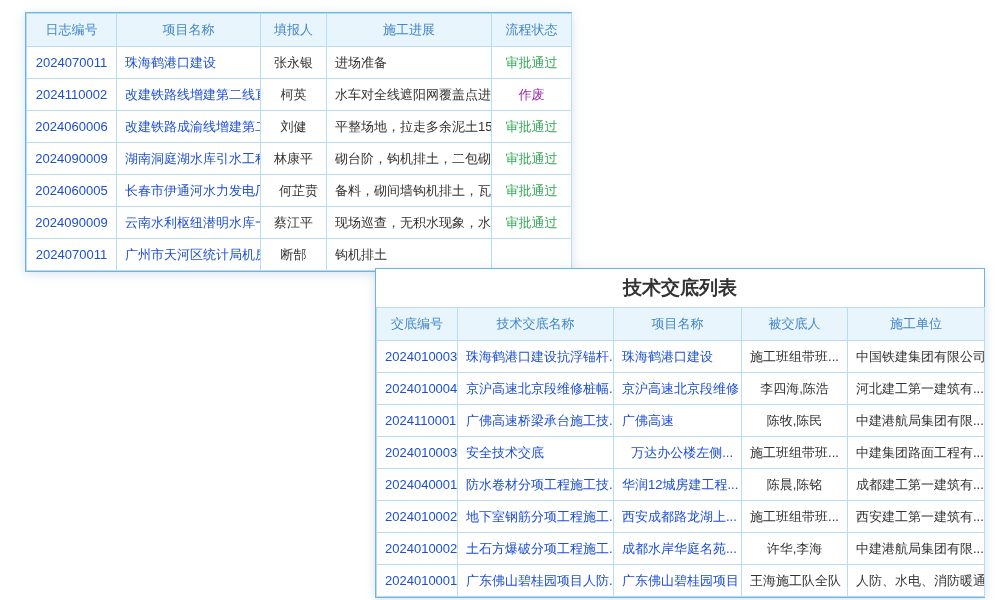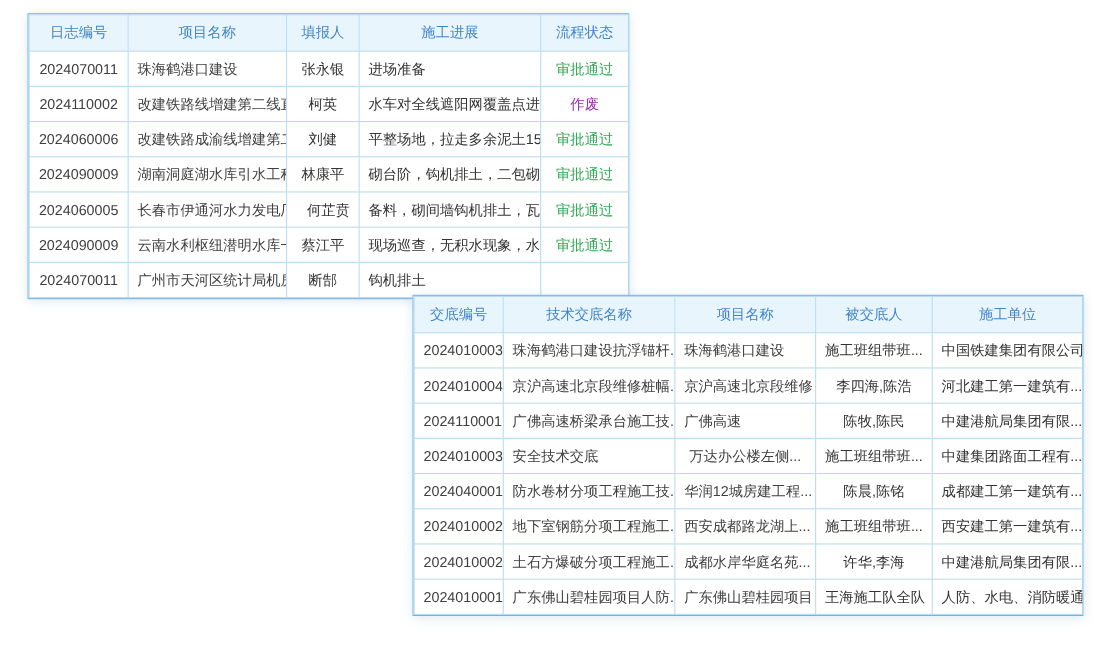--- a/index.html
+++ b/index.html
@@ -45,21 +45,21 @@
   }
   table.grid td {
     font-size: 13px;
     color: #333333;
     height: 32px;
     border: 1px solid #b9dcf2;
     padding: 0 8px;
     white-space: nowrap;
     overflow: hidden;
   }
-  table.grid td.link { color: #404040; cursor: pointer; }
+  table.grid td.link { color: #1d4ed8; cursor: pointer; }
   table.grid td.status-approved { color: #2faa53; }
   table.grid td.status-void { color: #9c27b0; }
 </style>
 </head>
 <body>
 
 <div class="panel" style="left:25px; top:12px; width:547px; z-index:1;">
   <table class="grid">
       <colgroup>
         <col style="width: 90px;">
@@ -125,20 +125,21 @@
           <td class="link" style="text-align: left;">广州市天河区统计局机房...</td>
           <td style="text-align: center;">断郜</td>
           <td style="text-align: left;">钩机排土</td>
           <td style="text-align: center;"></td>
         </tr>
       </tbody>
     </table>
 </div>
 
 <div class="panel" style="left:375px; top:268px; width:610px; z-index:2;">
+  <div class="panel-title">技术交底列表</div>
   <table class="grid">
       <colgroup>
         <col style="width: 81px;">
         <col style="width: 156px;">
         <col style="width: 128px;">
         <col style="width: 106px;">
         <col style="width: 137px;">
       </colgroup>
       <thead>
         <tr>
@@ -167,21 +168,21 @@
         <tr>
           <td class="link" style="text-align: left;">2024110001</td>
           <td class="link" style="text-align: left;">广佛高速桥梁承台施工技...</td>
           <td class="link" style="text-align: left;">广佛高速</td>
           <td style="text-align: center;">陈牧,陈民</td>
           <td style="text-align: center;">中建港航局集团有限...</td>
         </tr>
         <tr>
           <td class="link" style="text-align: center;">2024010003</td>
           <td class="link" style="text-align: left;">安全技术交底</td>
-          <td class="link" style="text-align: center;">万达办公楼左侧...</td>
+          <td class="link" style="text-align: right;">万达办公楼左侧...</td>
           <td style="text-align: center;">施工班组带班...</td>
           <td style="text-align: center;">中建集团路面工程有...</td>
         </tr>
         <tr>
           <td class="link" style="text-align: center;">2024040001</td>
           <td class="link" style="text-align: left;">防水卷材分项工程施工技...</td>
           <td class="link" style="text-align: left;">华润12城房建工程...</td>
           <td style="text-align: center;">陈晨,陈铭</td>
           <td style="text-align: left;">成都建工第一建筑有...</td>
         </tr>

